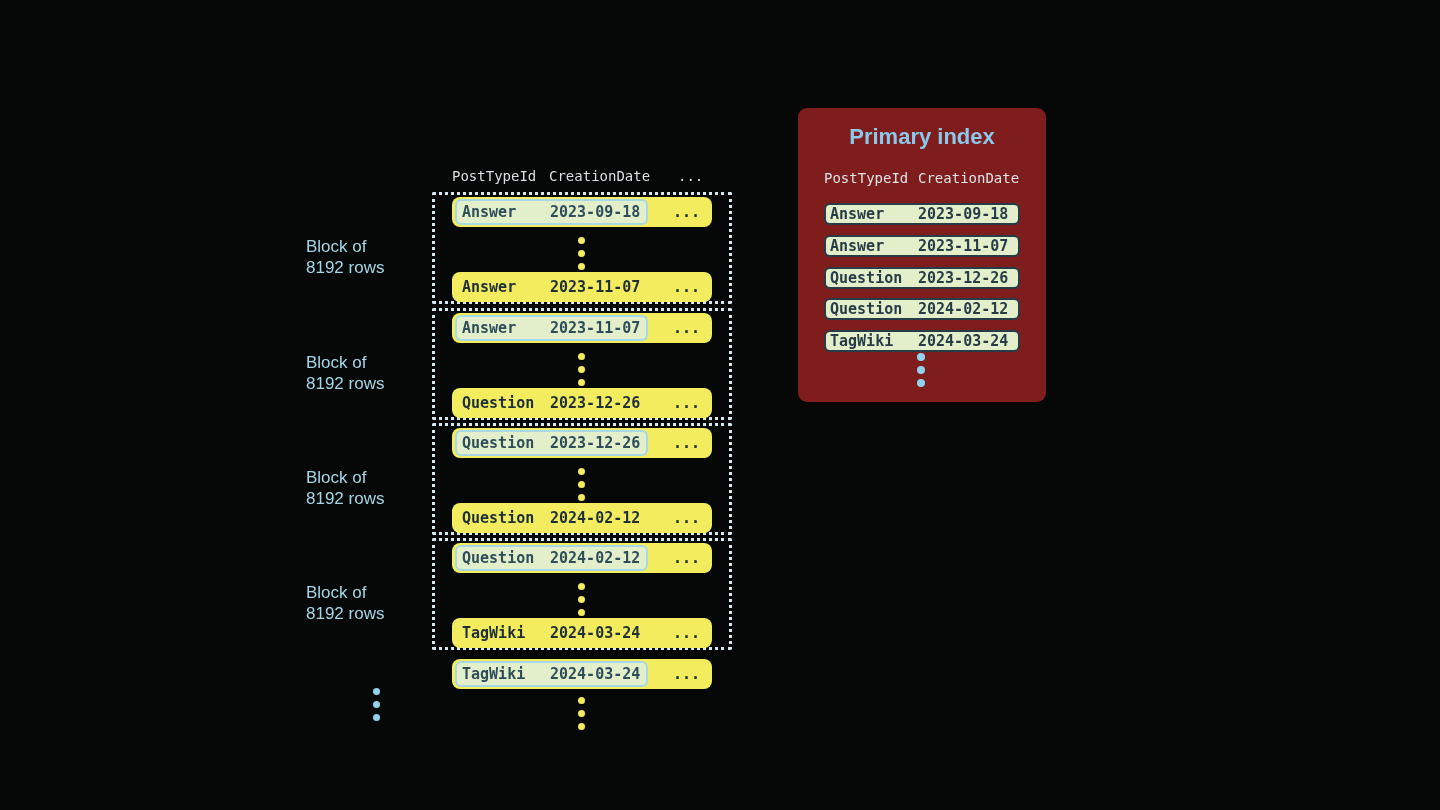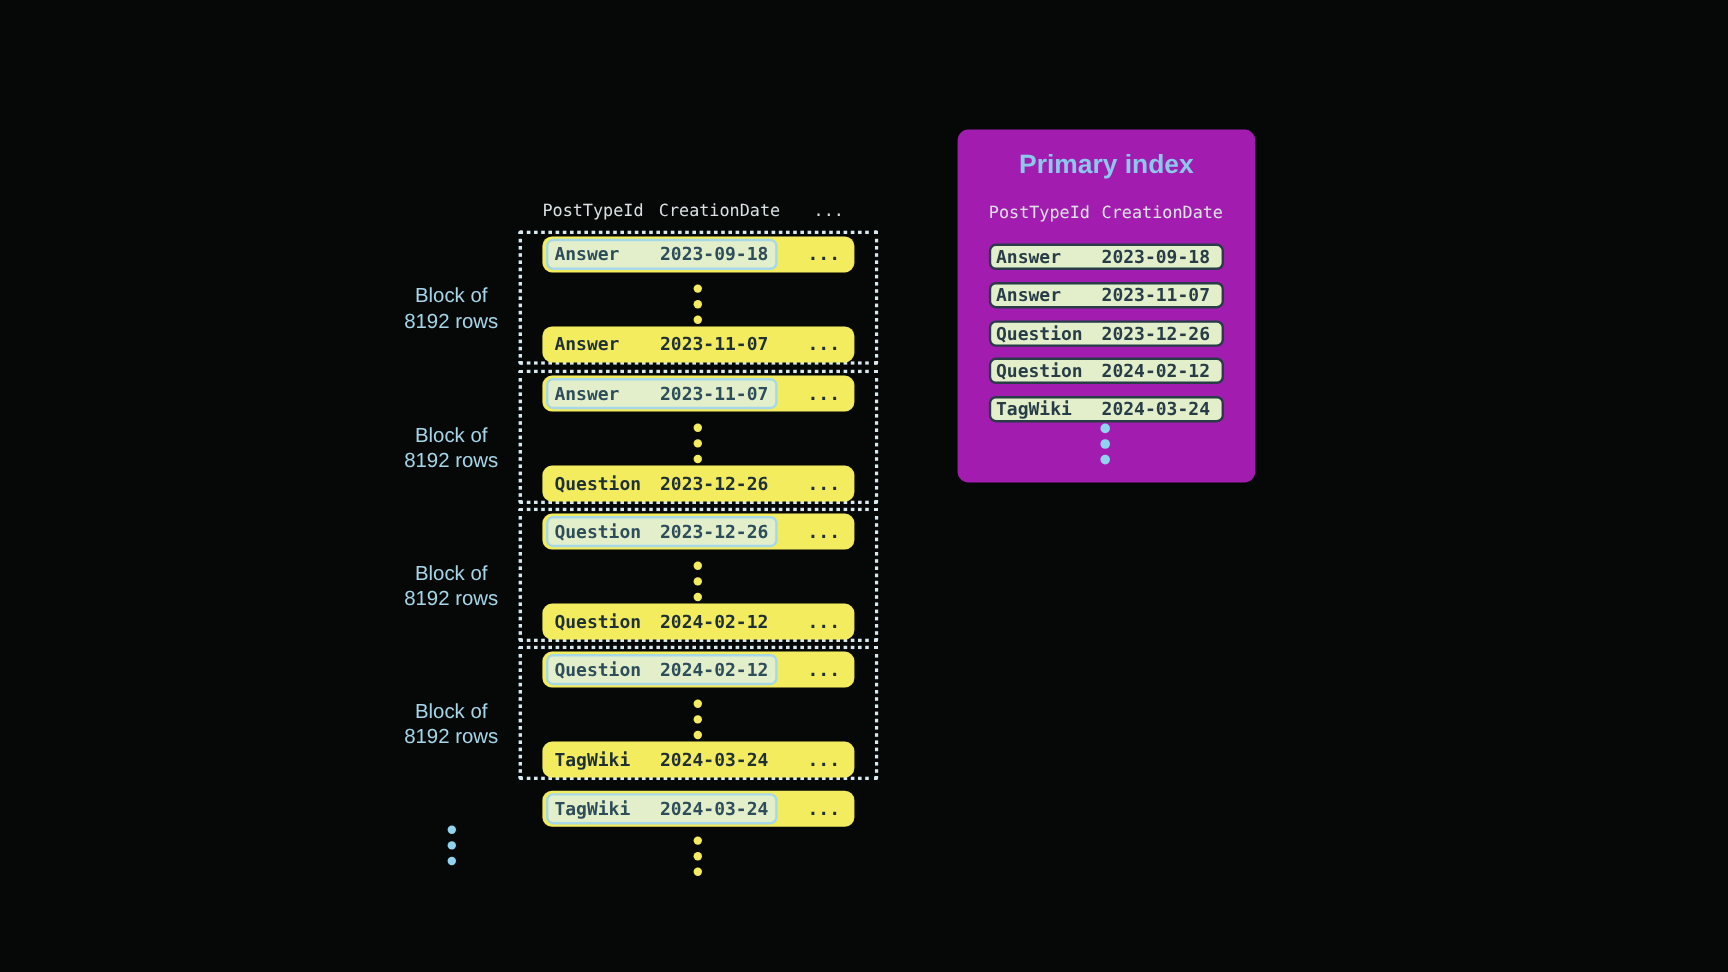--- a/index.html
+++ b/index.html
@@ -21,21 +21,21 @@
   }
   .pt-header .h1 { position:absolute; left:0; }
   .pt-header .h2 { position:absolute; left:97px; }
   .pt-header .h3 { position:absolute; left:226px; }
 
   .block {
     position:absolute; left:432px; width:300px; height:112px;
     border:3px dotted #d7e8ef; box-sizing:border-box; border-radius:2px;
   }
   .block-label {
-    position:absolute; left:306px; width:140px; text-align:center;
+    position:absolute; left:306px; width:140px; 
     color:#a5d6e8; font-size:17px; line-height:21px;
   }
   .row {
     position:absolute; width:260px; height:30px;
     background:#f2ec5e; border-radius:8px;
     display:flex; align-items:center; box-sizing:border-box;
     font-family:"DejaVu Sans Mono","Liberation Mono",monospace;
     font-size:15px; font-weight:700; color:#1e2f36;
   }
   .block .row { left:17px; }
@@ -56,21 +56,21 @@
   .vdots i { display:block; width:7px; height:7px; border-radius:50%; margin:0 auto 6px auto; }
   .vdots.yellow i { background:#f2ec5e; }
   .vdots.blue i   { background:#8fd3ee; }
   .block .vdots { left:142px; top:42px; }
   .vdots.tail-dots { left:577px; top:697px; }
   .vdots.left-dots { left:372px; top:688px; }
 
   
   .panel {
     position:absolute; left:798px; top:108px; width:248px; height:294px;
-    background:#a21caf; border-radius:9px;
+    background:#7f1d1d; border-radius:9px;
   }
   .panel-title {
     position:absolute; top:16px; left:0; width:100%; text-align:center;
     color:#8ac9ec; font-size:22px; font-weight:600;
   }
   .panel-header { position:absolute; top:62px; left:0; width:100%; color:#dde3e6; font-size:14px; }
   .panel-header .ph1 { position:absolute; left:26px; }
   .panel-header .ph2 { position:absolute; left:120px; }
   .pi-row {
     position:absolute; left:26px; width:196px; height:22px; box-sizing:border-box;

